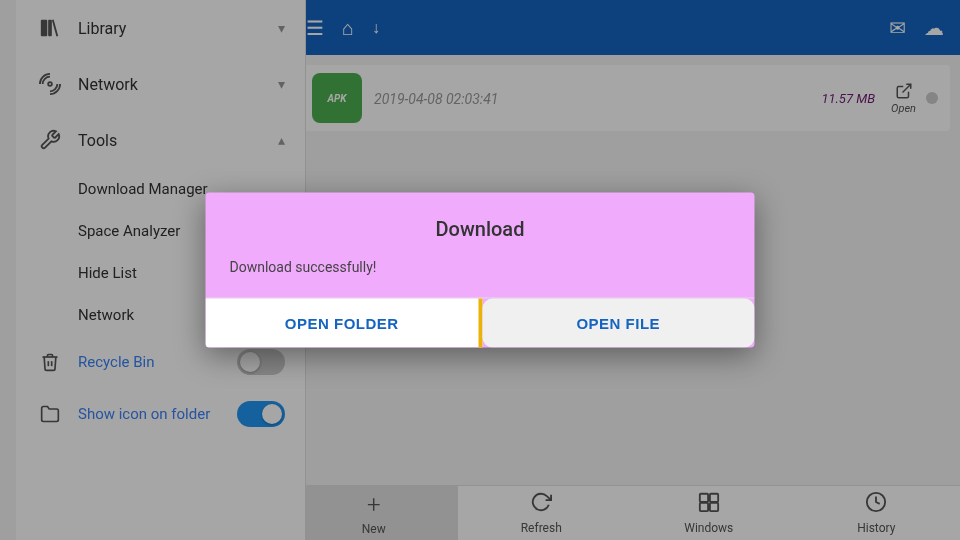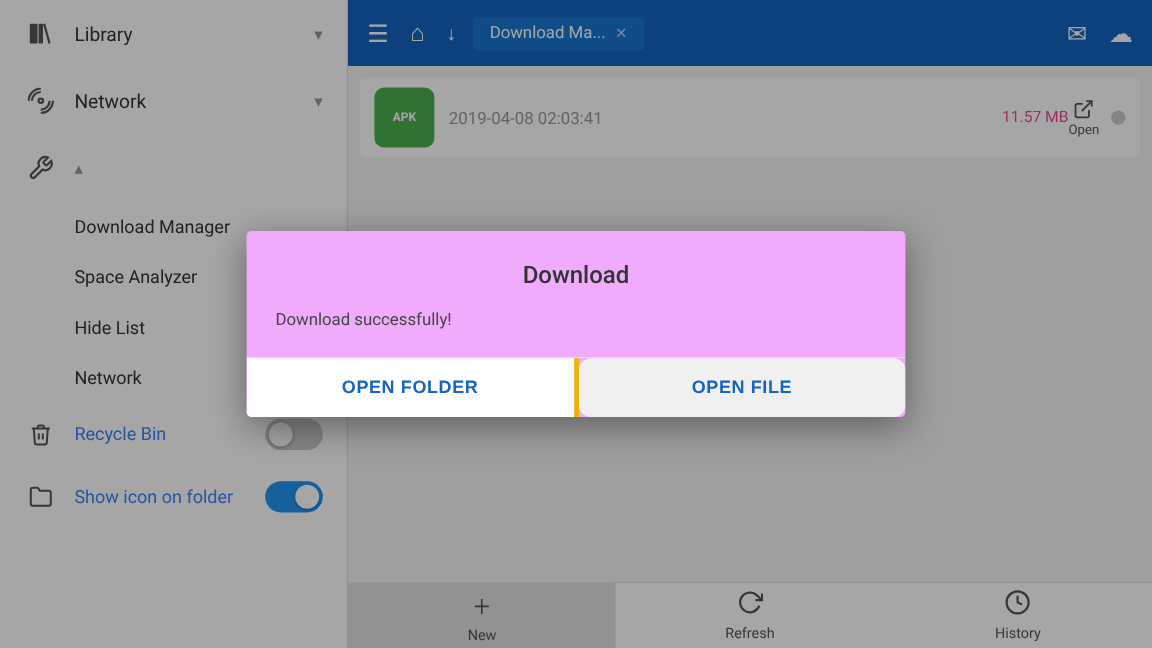--- a/index.html
+++ b/index.html
@@ -8,21 +8,21 @@
       height: 540px;
       overflow: hidden;
       font-family: 'Roboto', Arial, sans-serif;
       background: #f5f5f5;
       position: relative;
     }
 
     
     #sidebar {
       position: absolute;
-      left: 0; top: 0;
+      left: 16px; top: 0;
       width: 290px;
       height: 540px;
       background: #fff;
       border-right: 1px solid #e0e0e0;
       z-index: 1;
     }
 
     .sidebar-section {
       display: flex;
       align-items: center;
@@ -149,39 +149,40 @@
       height: calc(540px - 55px - 55px);
     }
 
     .file-row {
       display: flex;
       align-items: center;
       background: #fff;
       border-radius: 4px;
       padding: 8px 12px;
       margin-bottom: 4px;
+      font-style: italic;
     }
     .file-apk-icon {
       width: 50px;
       height: 50px;
       background: #4CAF50;
       border-radius: 8px;
       display: flex;
       align-items: center;
       justify-content: center;
       color: #fff;
       font-size: 10px;
       font-weight: bold;
       margin-right: 12px;
       flex-shrink: 0;
     }
     .file-info { flex: 1; }
     .file-name { font-size: 14px; color: #222; font-weight: 500; }
     .file-date { font-size: 14px; color: #999; margin-top: 2px; }
-    .file-size { font-size: 13px; color: #ec4899; }
+    .file-size { font-size: 13px; color: #701a75; margin-right: 16px; }
     .file-open-btn {
       display: flex;
       flex-direction: column;
       align-items: center;
       cursor: pointer;
       color: #555;
       font-size: 11px;
       gap: 2px;
     }
     .file-more {
@@ -306,20 +307,21 @@
     <span class="sidebar-label">Network</span>
     <span class="sidebar-arrow">▾</span>
   </div>
 
   <div class="sidebar-section">
     <div class="sidebar-icon">
       <svg width="22" height="22" viewBox="0 0 24 24" fill="none" stroke="#555" stroke-width="2">
           <path d="M14.7 6.3a1 1 0 0 0 0 1.4l1.6 1.6a1 1 0 0 0 1.4 0l3.77-3.77a6 6 0 0 1-7.94 7.94l-6.91 6.91a2.12 2.12 0 0 1-3-3l6.91-6.91a6 6 0 0 1 7.94-7.94l-3.76 3.76z"></path>
         </svg>
     </div>
+    <span class="sidebar-label">Tools</span>
     <span class="sidebar-arrow">▴</span>
   </div>
 
   <div class="sidebar-sub-item">
     <span>Download Manager</span>
   </div>
   <div class="sidebar-sub-item">
     <span>Space Analyzer</span>
   </div>
   <div class="sidebar-sub-item">
@@ -357,24 +359,20 @@
     </div>
   </div>
 </div>
 
 <div id="main">
 
   <div id="topbar">
     <span class="topbar-icon">☰</span>
     <span class="topbar-icon">⌂</span>
     <span class="topbar-icon" style="font-size:16px;">↓</span>
-    <div class="topbar-tab">
-      <span>Download Ma...</span>
-      <span class="topbar-tab-close">✕</span>
-    </div>
     <div class="topbar-spacer"></div>
     <span class="topbar-icon">✉</span>
     <span class="topbar-icon">☁</span>
   </div>
 
   <div id="file-area">
     <div class="file-row">
       <div class="file-apk-icon">
         <span>APK</span>
       </div>
@@ -405,20 +403,31 @@
       <svg width="22" height="22" viewBox="0 0 24 24" fill="none" stroke="#555" stroke-width="2">
           <polyline points="23 4 23 10 17 10"></polyline>
           <path d="M20.49 15a9 9 0 1 1-2.12-9.36L23 10"></path>
         </svg>
     </span>
     <span>Refresh</span>
   </div>
   <div class="bottom-btn">
     <span class="btn-icon">
       <svg width="22" height="22" viewBox="0 0 24 24" fill="none" stroke="#555" stroke-width="2">
+          <rect x="2" y="3" width="9" height="9" rx="1"></rect>
+          <rect x="13" y="3" width="9" height="9" rx="1"></rect>
+          <rect x="2" y="13" width="9" height="9" rx="1"></rect>
+          <rect x="13" y="13" width="9" height="9" rx="1"></rect>
+        </svg>
+    </span>
+    <span>Windows</span>
+  </div>
+  <div class="bottom-btn">
+    <span class="btn-icon">
+      <svg width="22" height="22" viewBox="0 0 24 24" fill="none" stroke="#555" stroke-width="2">
           <circle cx="12" cy="12" r="10"></circle>
           <polyline points="12 6 12 12 16 14"></polyline>
         </svg>
     </span>
     <span>History</span>
   </div>
 </div>
 
 <div id="overlay"></div>
 

